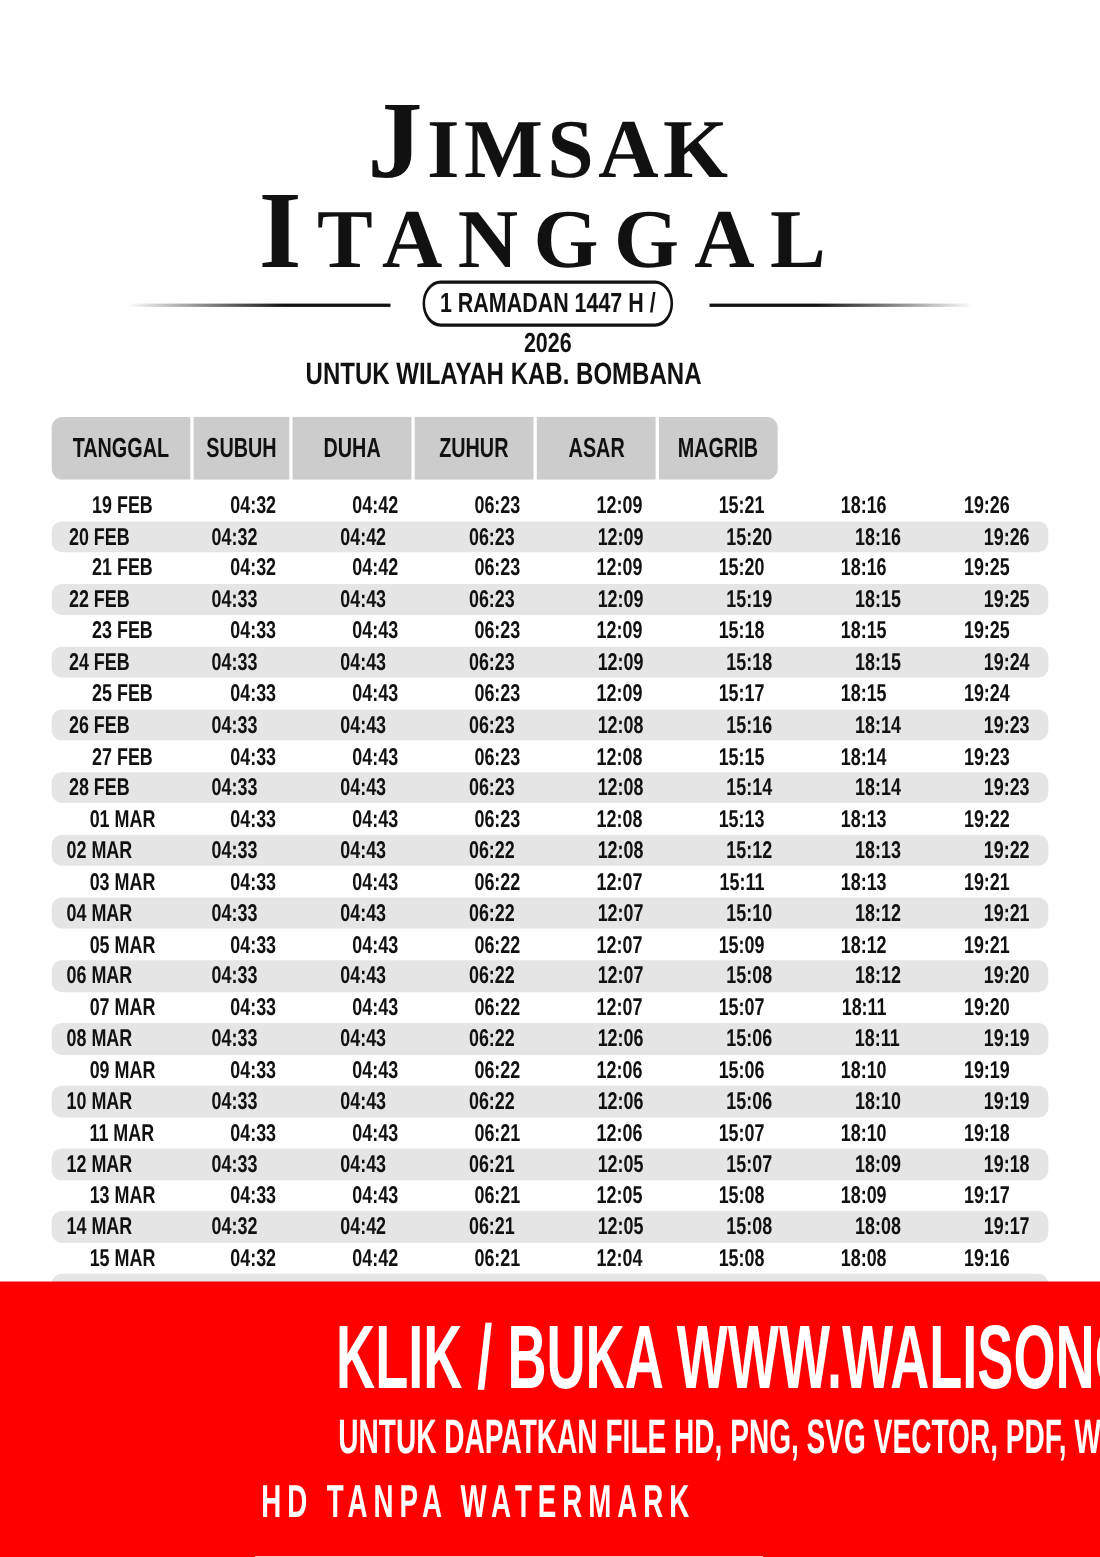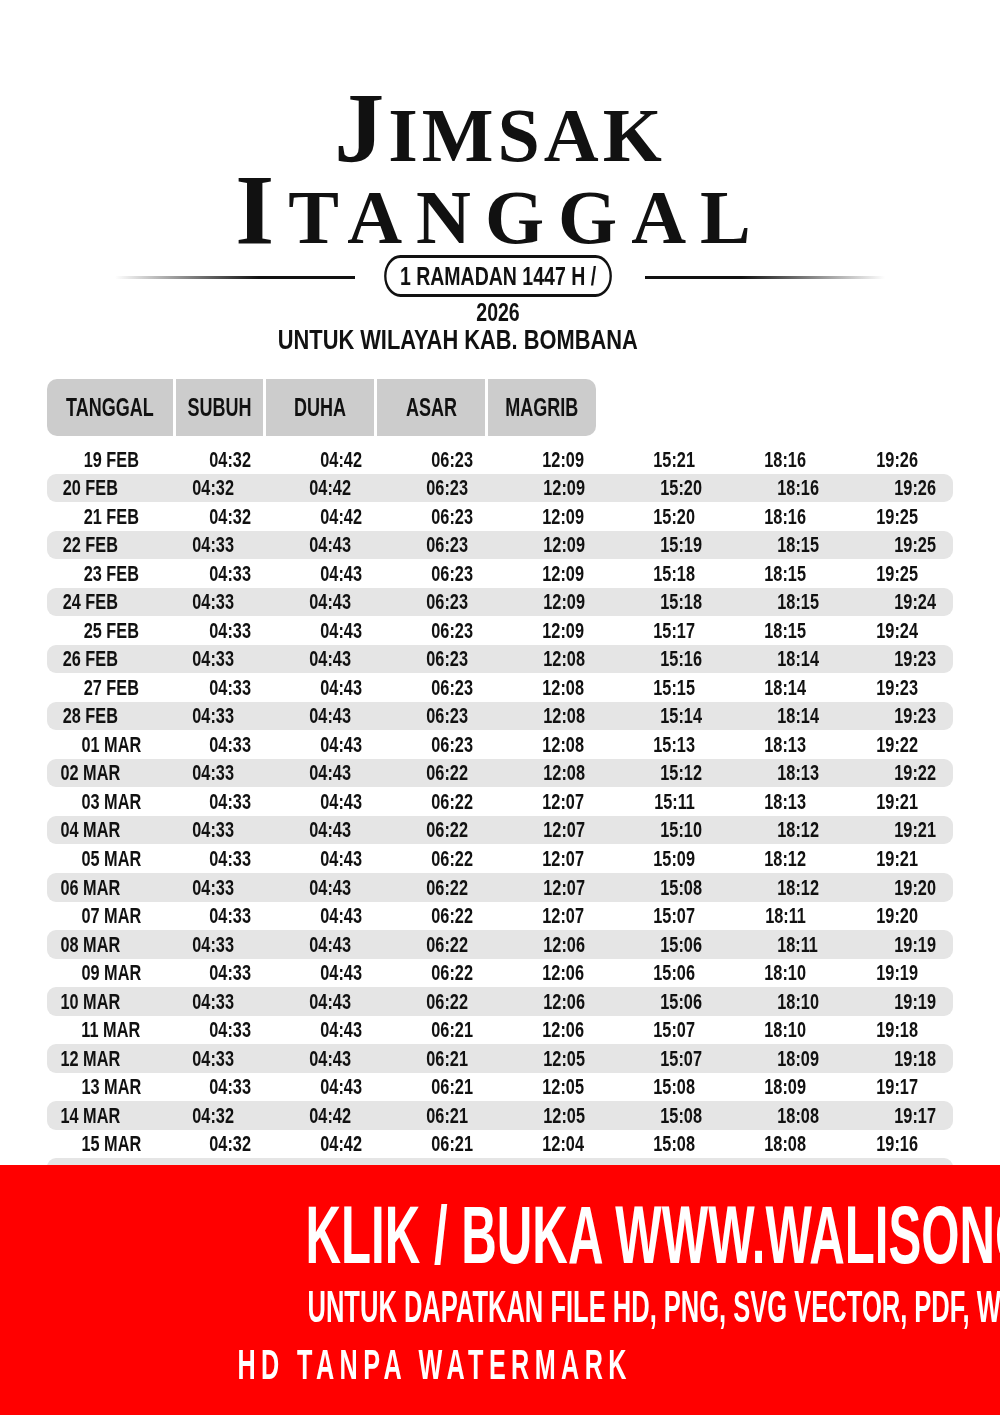--- a/index.html
+++ b/index.html
@@ -43,21 +43,21 @@
     .th {
       background: #cccccc; display: flex; align-items: center; justify-content: center;
       font-weight: bold; font-size: 25px;
     }
     .th span { display: inline-block; transform: scaleX(0.72); }
     .th:first-child { border-radius: 10px 0 0 10px; }
     .th:last-child  { border-radius: 0 10px 10px 0; }
 
     .tbody { position: absolute; left: 0; top: 66px; width: 906px; }
     .tr {
-      display: flex; height: 28.54px; align-items: flex-end;
+      display: flex; height: 28.54px; align-items: center;
       border-radius: 9px;
     }
     .tr.alt { background: #e5e5e5; gap: 42px; }
     .td {
       display: flex; justify-content: center; align-items: center;
       font-weight: bold; font-size: 22px; line-height: 28px;
     }
     .td span { display: inline-block; transform: scaleX(0.74); }
 
     .c0 { width: 126px; } .c1 { width: 108px; } .c2 { width: 87px; } .c3 { width: 108px; }
@@ -93,20 +93,23 @@
   <div class="thead">
     <div class="th c0">
         <span>TANGGAL</span>
       </div>
     <div class="th c2">
         <span>SUBUH</span>
       </div>
     <div class="th c3">
         <span>DUHA</span>
       </div>
+    <div class="th c4">
+        <span>ZUHUR</span>
+      </div>
     <div class="th c5">
         <span>ASAR</span>
       </div>
     <div class="th c6">
         <span>MAGRIB</span>
       </div>
   </div>
   <div class="tbody" id="tbody">
       <div class="tr">
         <div class="td c0">

